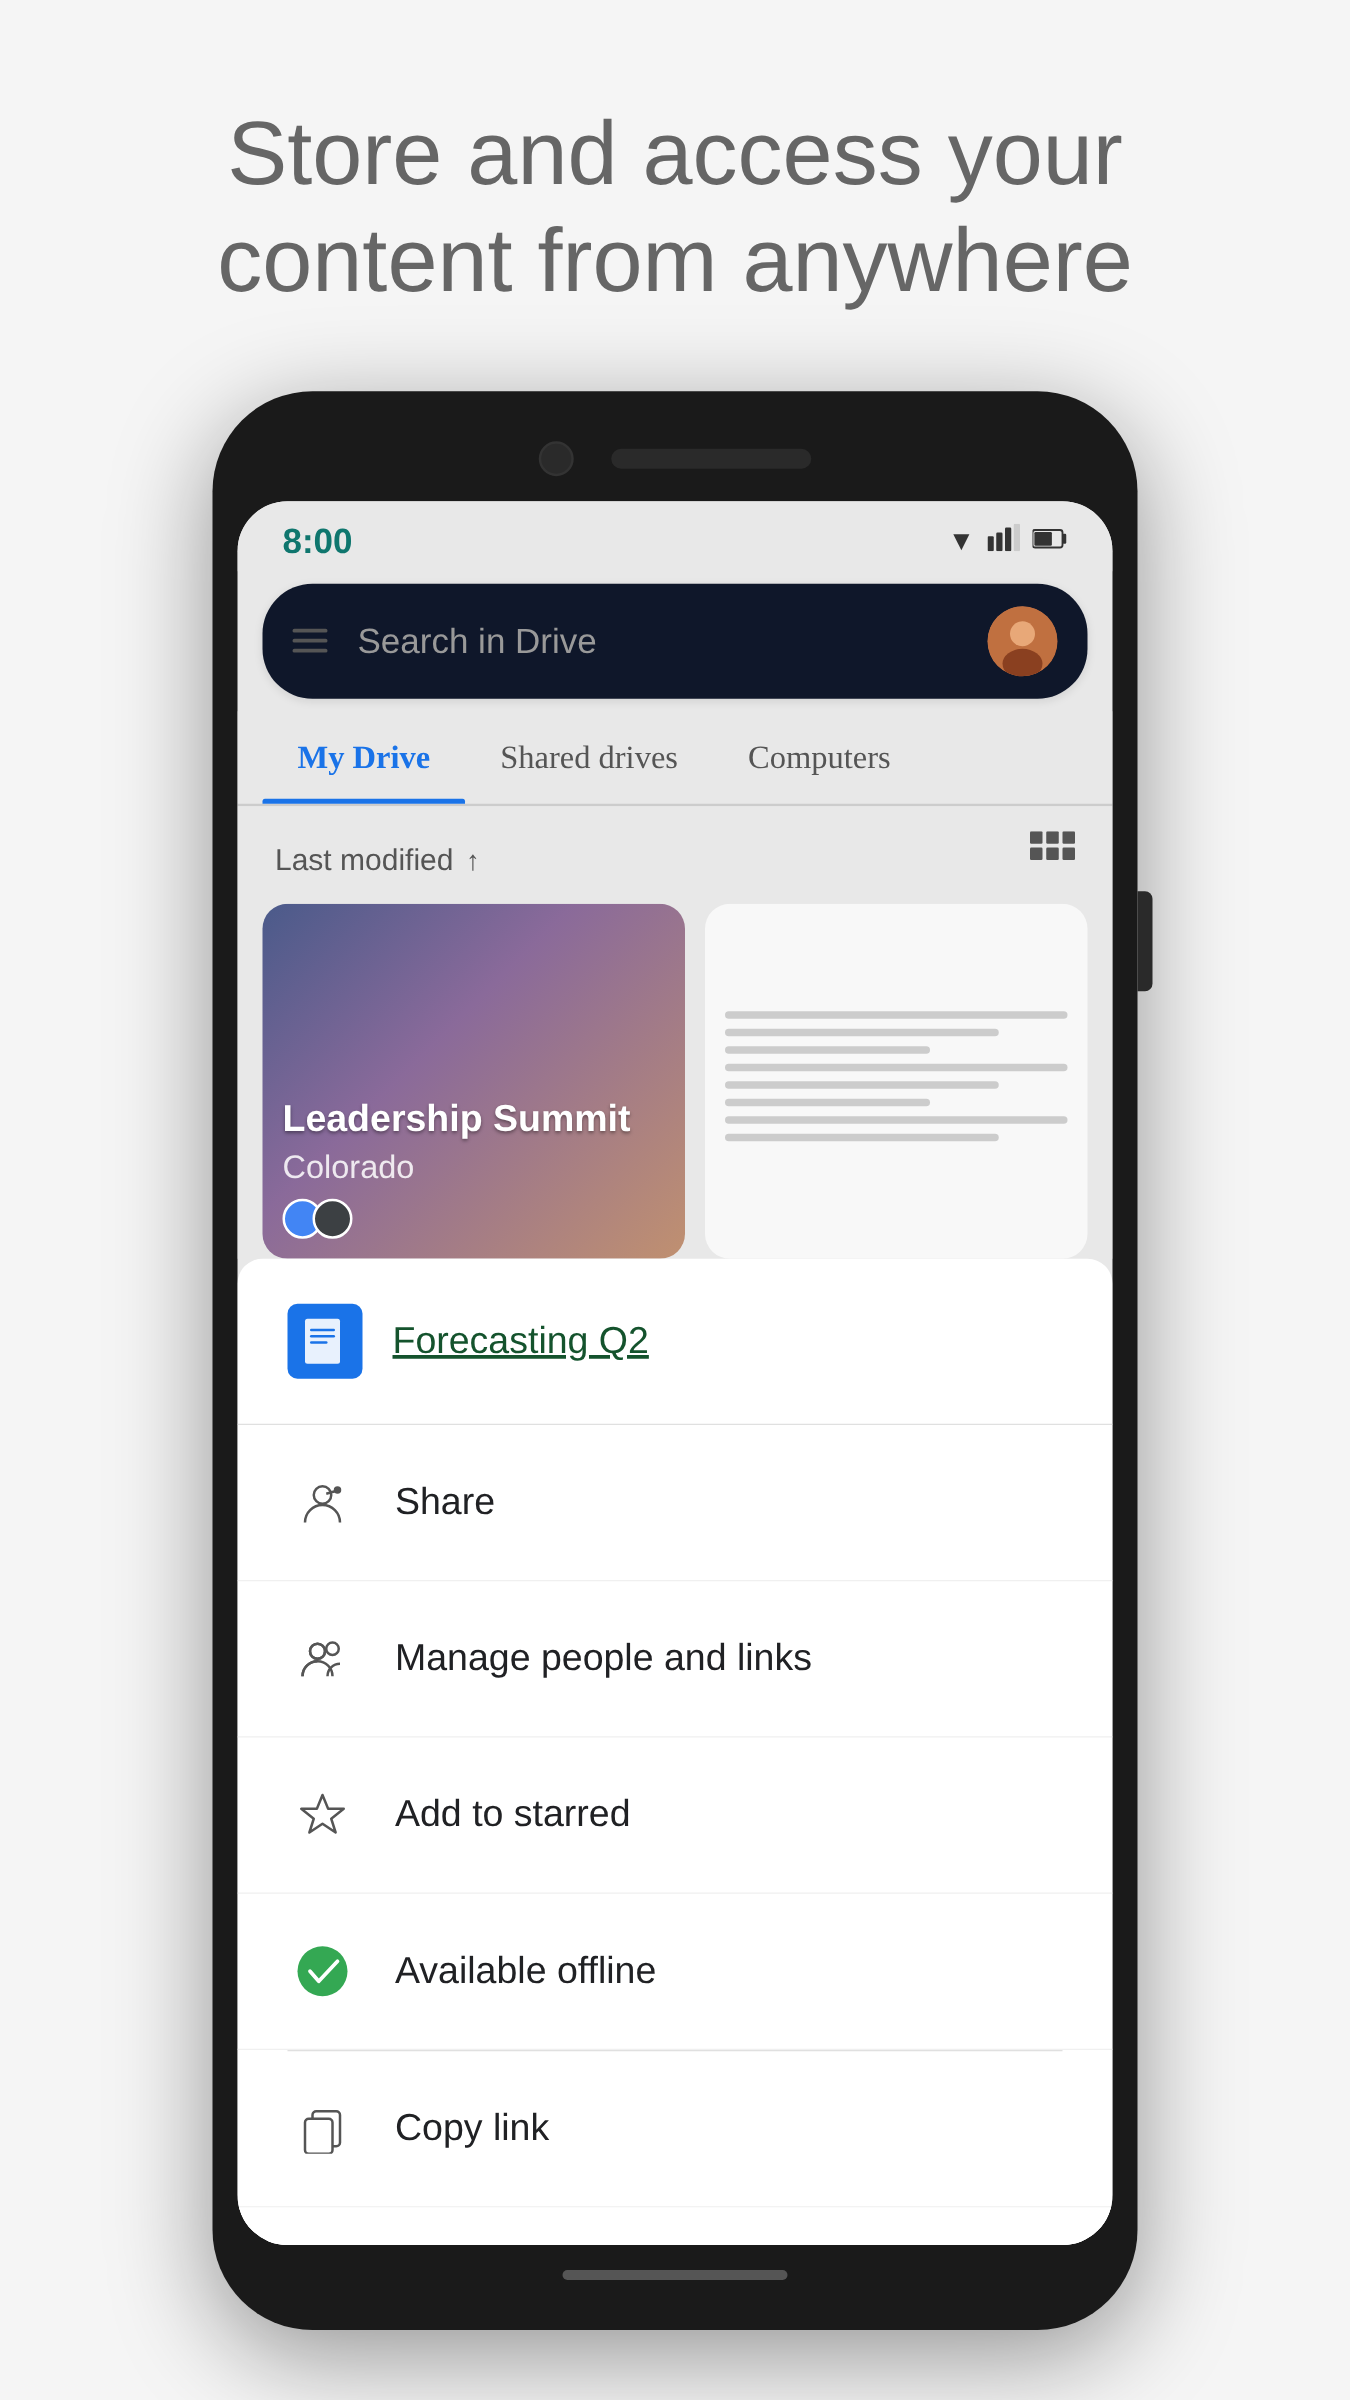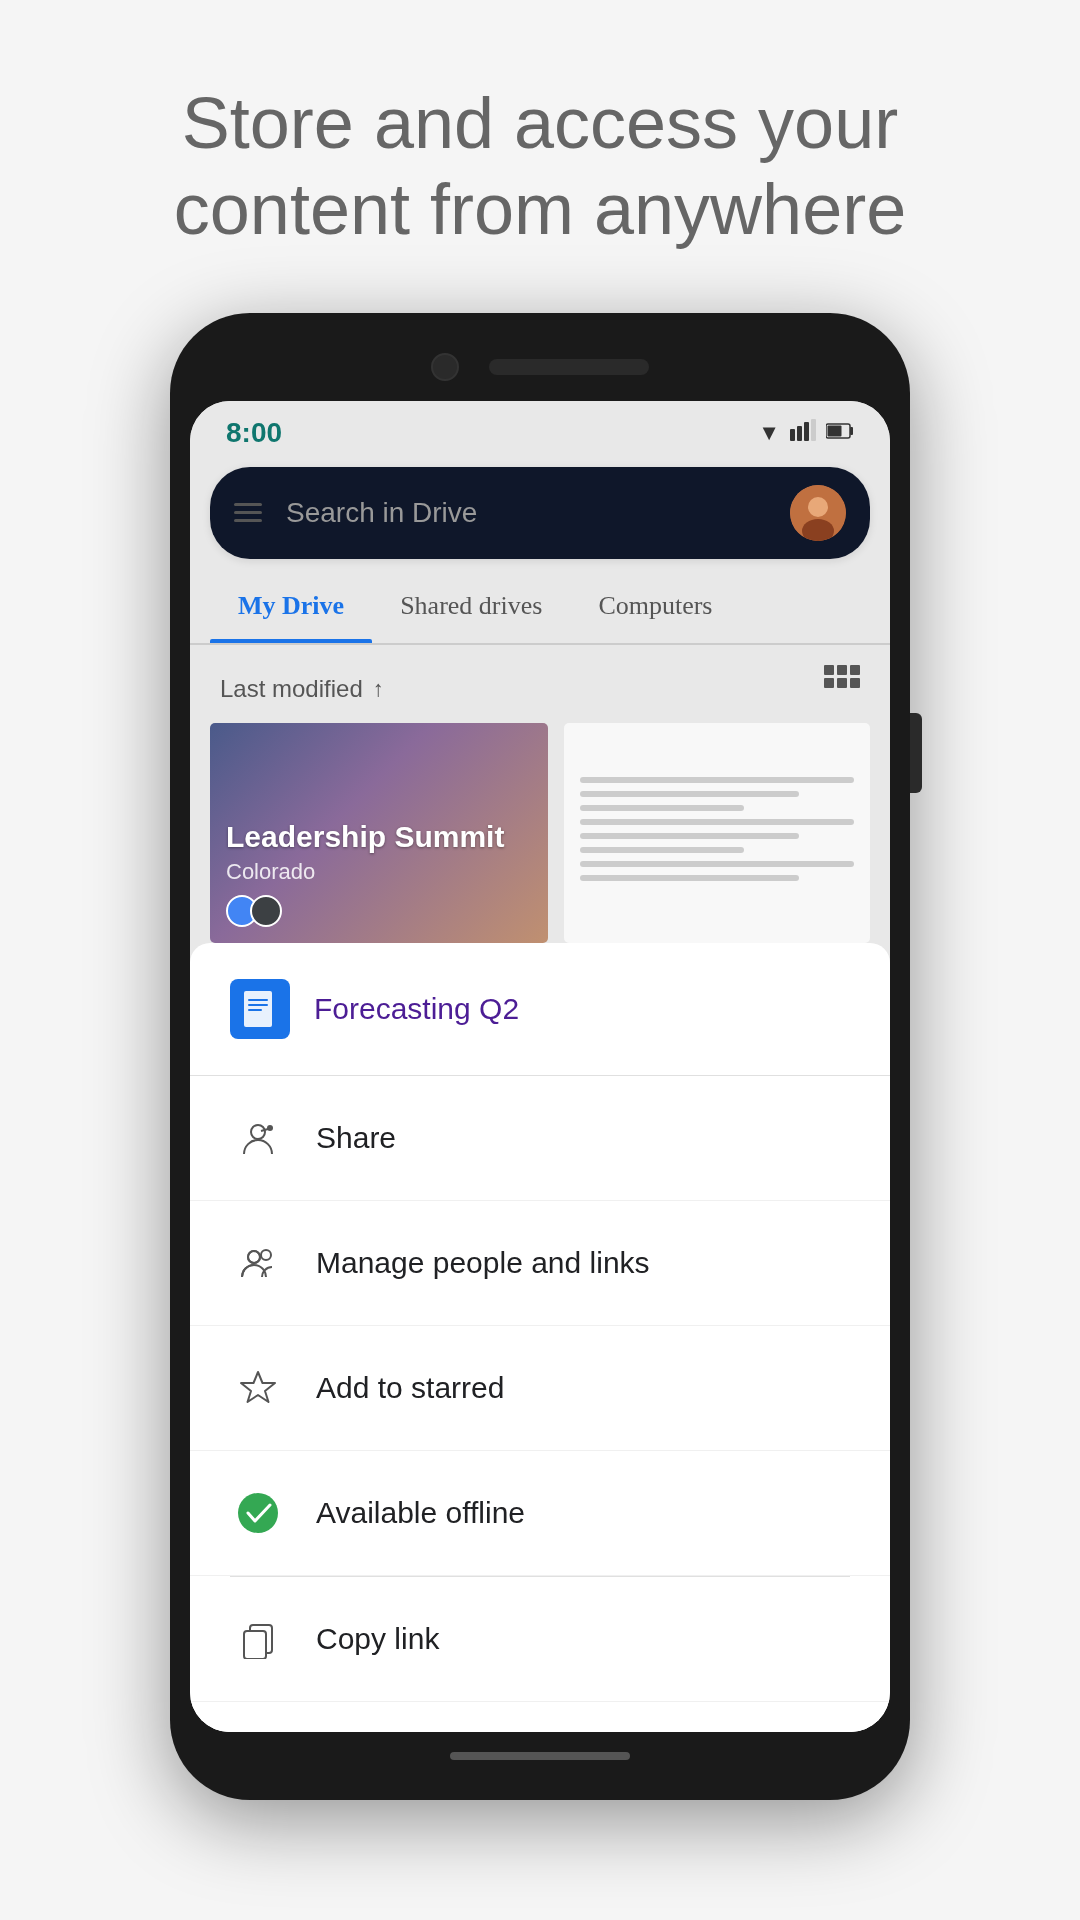--- a/index.html
+++ b/index.html
@@ -200,43 +200,43 @@
     
     .files-grid {
       display: flex;
       gap: 16px;
       padding: 0 20px 0;
       background: #e8e8e8;
       overflow: hidden;
     }
     .file-card {
       flex: 1;
-      border-radius: 5px;
+      border-radius: 20px;
       overflow: hidden;
       background: #ddd;
-      height: 220px;
+      height: 284px;
     }
     .file-card.leadership {
       background: linear-gradient(135deg, #4a5a8a 0%, #8a6a9a 40%, #c09070 100%);
       display: flex;
       flex-direction: column;
       justify-content: flex-end;
       padding: 16px;
       position: relative;
     }
     .leadership-title {
       color: white;
       font-size: 30px;
       font-weight: 700;
       line-height: 1.2;
       text-shadow: 0 1px 3px rgba(0,0,0,0.4);
     }
     .leadership-subtitle {
       color: rgba(255,255,255,0.85);
-      font-size: 22px;
+      font-size: 26px;
       margin-top: 4px;
     }
     .leadership-bottom {
       display: flex;
       align-items: center;
       gap: -10px;
       margin-top: 10px;
     }
     .mini-avatar {
       width: 32px;
@@ -292,21 +292,22 @@
       justify-content: center;
       margin-right: 24px;
     }
     .sheet-file-icon svg {
       width: 40px;
       height: 40px;
     }
     .sheet-file-name {
       font-size: 30px;
       font-weight: 500;
-      color: #4c1d95;
+      color: #14532d;
+      text-decoration: underline;
     }
 
     
     .menu-item {
       display: flex;
       align-items: center;
       padding: 34px 40px;
       border-bottom: 1px solid #f0f0f0;
       cursor: pointer;
     }

